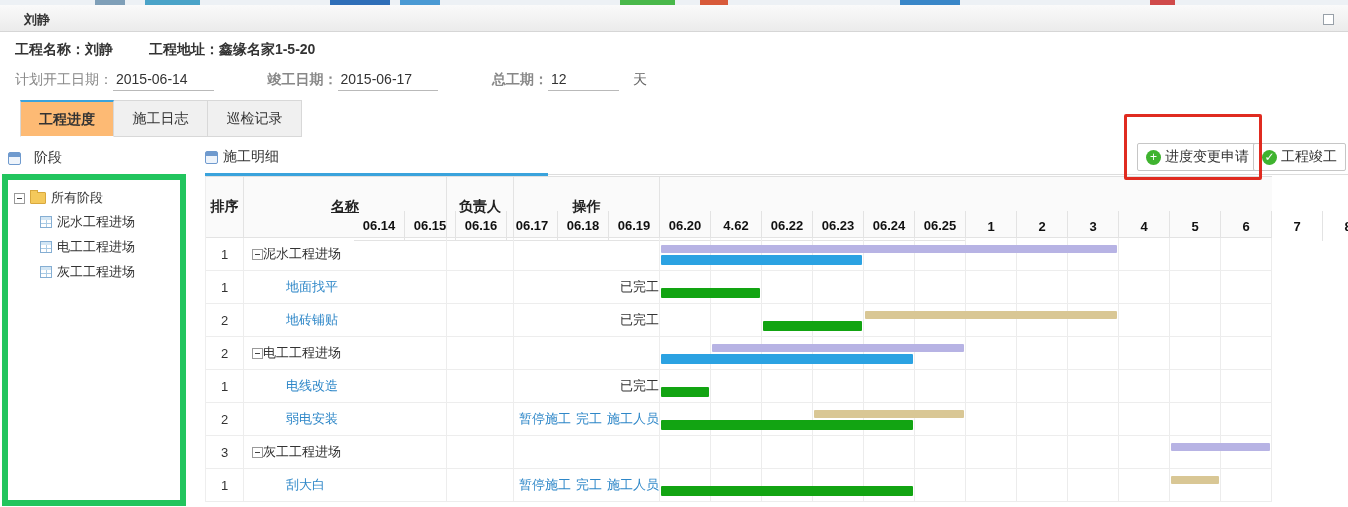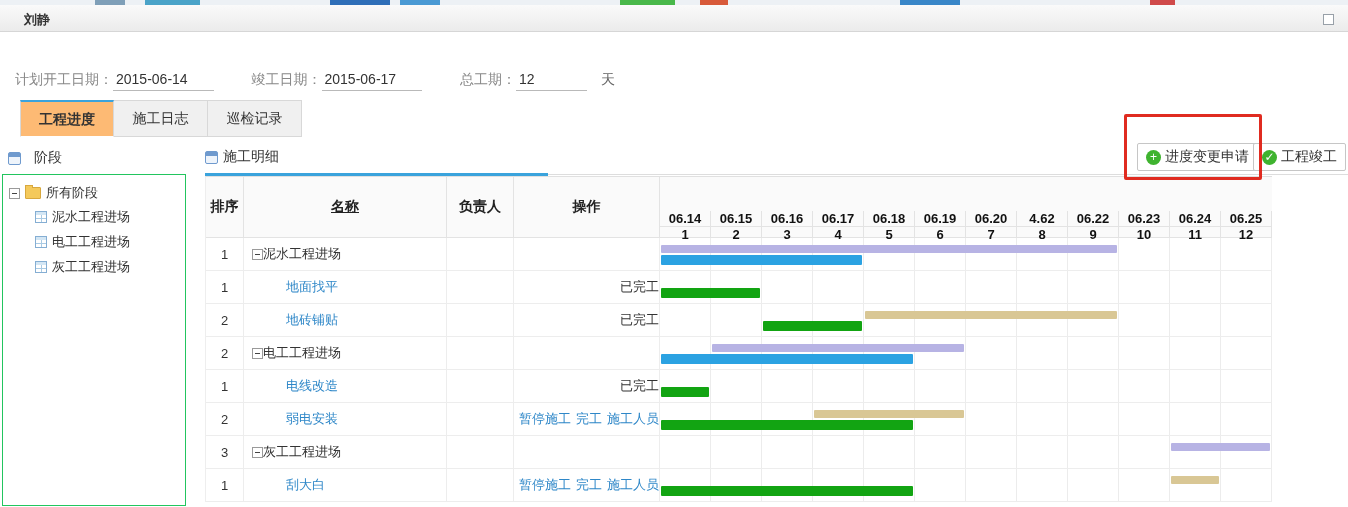--- a/index.html
+++ b/index.html
@@ -15,33 +15,33 @@
   .titlebar{position:absolute;top:5px;left:0;width:100%;height:27px;background:linear-gradient(#fafafa,#ebebeb);border-bottom:1px solid #d6d6d6;box-sizing:border-box;}
   .titlebar-title{position:absolute;left:24px;top:6px;font-size:13px;font-weight:bold;color:#333;}
   .win-box{position:absolute;right:14px;top:9px;width:9px;height:9px;border:1px solid #98a0a8;background:#fff;cursor:pointer;}
 
   
   .info1{position:absolute;top:41px;left:15px;font-size:14px;font-weight:bold;color:#333;}
   .info1 .addr{margin-left:32px;}
   .info2{position:absolute;top:71px;left:15px;font-size:14px;color:#888;}
   .uval{display:inline-block;border-bottom:1px solid #b9b9b9;color:#333;padding:0 26px 3px 3px;min-width:62px;}
   .uval.short{min-width:42px;}
-  .lbl2{margin-left:34px;}
+  .lbl2{margin-left:50px;font-weight:bold;}
   .unit{margin-left:10px;color:#666;}
 
   
   .tabbar{position:absolute;top:100px;left:20px;height:37px;display:flex;}
   .tab{width:94px;height:37px;box-sizing:border-box;border:1px solid #d8d8d8;border-left:none;background:#f0f0f0;color:#333;font-size:14px;text-align:center;line-height:34px;cursor:pointer;}
   .tab:first-child{border-left:1px solid #d8d8d8;}
   .tab.active{background:#fdba74;border-top:2px solid var(--accent);border-bottom:1px solid #fff;font-weight:bold;}
 
   
   .sidebar-header{position:absolute;top:149px;left:8px;display:flex;align-items:center;gap:13px;font-size:14px;color:#333;}
   .panel-icon{width:13px;height:13px;box-sizing:border-box;border:1px solid #6f9ace;background:linear-gradient(#6f9ace 0 4px,#eef4fb 4px);border-radius:2px;flex:none;}
-  .sidebar-box{position:absolute;top:174px;left:2px;width:184px;bottom:1px;border:1px solid #22c55e;box-sizing:border-box;padding:9px 6px;}
+  .sidebar-box{position:absolute;top:174px;left:2px;width:184px;bottom:1px;border:6px solid #22c55e;box-sizing:border-box;padding:9px 6px;}
   .tree-root{display:flex;align-items:center;gap:5px;font-size:13px;color:#333;cursor:pointer;}
   .folder-icon{width:14px;height:10px;background:#f4c95b;border:1px solid #d8a83e;border-radius:1px;position:relative;flex:none;}
   .folder-icon::before{content:"";position:absolute;top:-3px;left:-1px;width:6px;height:2px;background:#f4c95b;border:1px solid #d8a83e;border-bottom:none;}
   .tree-items{margin-left:26px;margin-top:6px;display:flex;flex-direction:column;gap:7px;}
   .tree-item{display:flex;align-items:center;gap:5px;font-size:13px;color:#333;cursor:pointer;}
   .grid-icon{width:12px;height:12px;box-sizing:border-box;border:1px solid #85aed3;background-color:#fff;background-image:linear-gradient(#d3e6f4 0 3px,transparent 3px),linear-gradient(to right,transparent 0 5px,#aacbe4 5px 6px,transparent 6px),linear-gradient(to bottom,transparent 0 6px,#aacbe4 6px 7px,transparent 7px);flex:none;}
   .collapse-box{width:11px;height:11px;box-sizing:border-box;border:1px solid #9a9a9a;background:#fff;position:relative;flex:none;cursor:pointer;}
   .collapse-box::after{content:"";position:absolute;left:2px;top:4px;width:5px;height:1px;background:#444;}
 
   
@@ -51,21 +51,21 @@
   .btn{position:absolute;top:3px;height:28px;box-sizing:border-box;border:1px solid #c6c6c6;background:#fff;border-radius:2px;display:flex;align-items:center;gap:4px;padding:0 8px;font-size:14px;color:#333;cursor:pointer;}
   .btn-change{right:90px;}
   .btn-complete{right:2px;}
   .circle-icon{width:15px;height:15px;border-radius:50%;background:#3fb32f;color:#fff;font-size:12px;line-height:15px;text-align:center;flex:none;}
 
   
   .gantt{position:absolute;top:176px;left:205px;width:1066px;border-top:1px solid #e0e0e0;border-left:1px solid #eee;box-sizing:content-box;}
   .ghead{display:flex;height:60px;background:#fafafa;border-bottom:1px solid #e3e3e3;}
   .hcell{box-sizing:border-box;border-right:1px solid #e3e3e3;display:flex;align-items:center;justify-content:center;font-size:14px;font-weight:bold;color:#222;}
   .h-order{width:38px;}.h-name{width:203px;text-decoration:underline;}.h-owner{width:67px;}.h-ops{width:146px;}
-  .h-dates{width:612px;display:flex;flex-direction:column;padding:0;border-right:none;margin-top:38px;}
+  .h-dates{width:612px;display:flex;padding:0;border-right:none;margin-top:38px;}
   .dates-row,.days-row{display:flex;width:100%;height:30px;box-sizing:border-box;}
   .dates-row{border-bottom:1px solid #e3e3e3;}
   .dcell{width:51px;box-sizing:border-box;border-right:1px solid #e3e3e3;display:flex;align-items:center;justify-content:center;font-size:13px;font-weight:bold;color:#111;}
   .gbody .grow{display:flex;height:33px;box-sizing:border-box;border-bottom:1px solid #ededed;background:#fff;}
   .cell{box-sizing:border-box;border-right:1px solid #ededed;display:flex;align-items:center;font-size:13px;color:#333;}
   .c-order{width:38px;justify-content:center;}
   .c-name{width:203px;padding-left:8px;}
   .c-name.item{padding-left:42px;}
   .c-owner{width:67px;}
   .c-ops{width:146px;justify-content:flex-end;gap:5px;}
@@ -94,20 +94,24 @@
     <span class="sliver-seg" style="left:700px;width:28px;background:#d85a3a;"></span>
     <span class="sliver-seg" style="left:900px;width:60px;background:#3a87c8;"></span>
     <span class="sliver-seg" style="left:1150px;width:25px;background:#d04a4a;"></span>
   </div>
 
   <div class="titlebar">
     <span class="titlebar-title">刘静</span>
     <span class="win-box"></span>
   </div>
 
+  <div class="info1">
+    <span>工程名称：</span><span>刘静</span>
+    <span class="addr">工程地址：</span><span>鑫缘名家1-5-20</span>
+  </div>
 
   <div class="info2">
     <span>计划开工日期：</span><span class="uval">2015-06-14</span>
     <span class="lbl2">竣工日期：</span><span class="uval">2015-06-17</span>
     <span class="lbl2">总工期：</span><span class="uval short">12</span>
     <span class="unit">天</span>
   </div>
 
   <div class="tabbar">
       <div class="tab active">工程进度</div>

